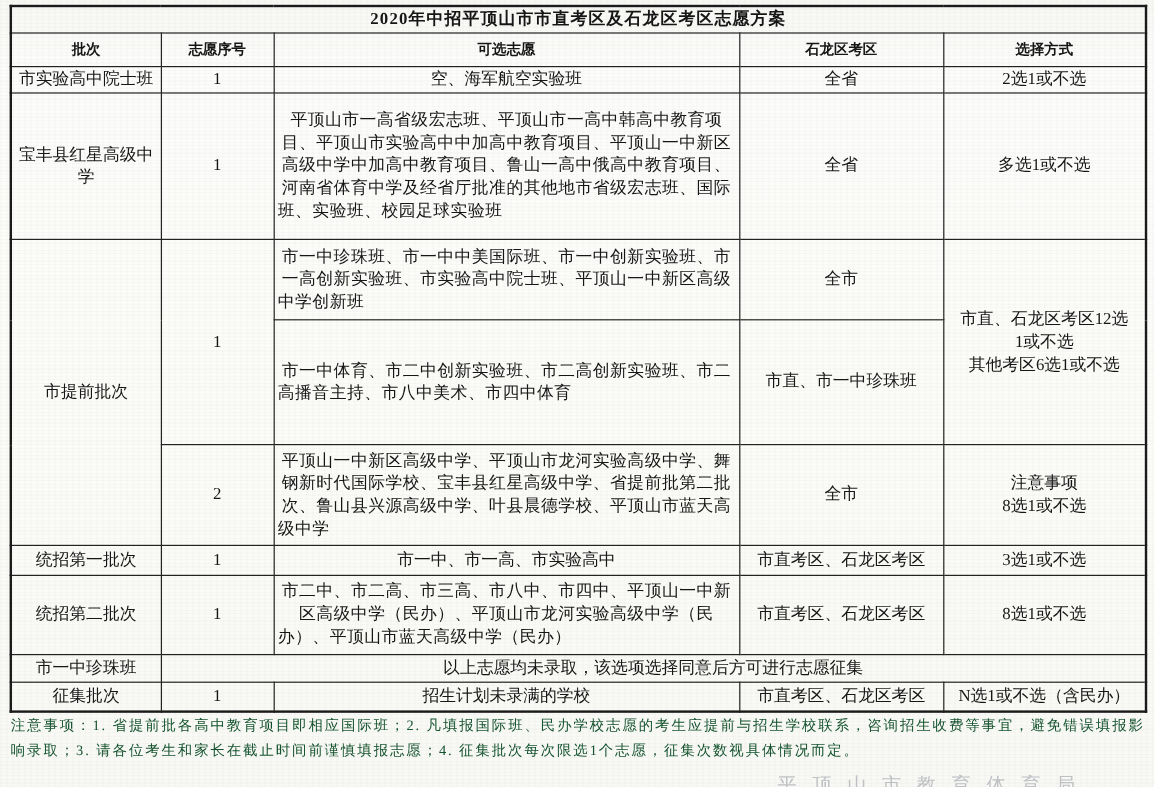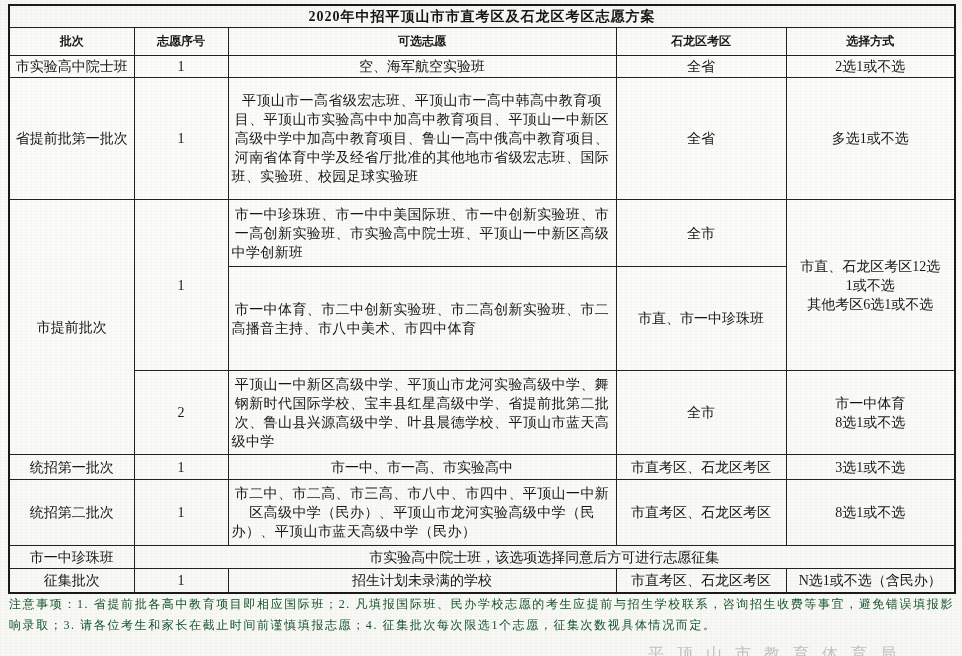--- a/index.html
+++ b/index.html
@@ -87,21 +87,21 @@
 
   <tr class="h-r1">
     <td>市实验高中院士班</td>
     <td>1</td>
     <td>空、海军航空实验班</td>
     <td>全省</td>
     <td>2选1或不选</td>
   </tr>
 
   <tr class="h-r2">
-    <td>省提前批第一批次</td>
+    <td>宝丰县红星高级中学</td>
     <td>1</td>
     <td class="longtext">平顶山市一高省级宏志班、平顶山市一高中韩高中教育项目、平顶山市实验高中中加高中教育项目、平顶山一中新区高级中学中加高中教育项目、鲁山一高中俄高中教育项目、河南省体育中学及经省厅批准的其他地市省级宏志班、国际班、实验班、校园足球实验班</td>
     <td>全省</td>
     <td>多选1或不选</td>
   </tr>
 
   <tr class="h-r3a">
     <td rowspan="3">市提前批次</td>
     <td rowspan="2">1</td>
     <td class="longtext">市一中珍珠班、市一中中美国际班、市一中创新实验班、市一高创新实验班、市实验高中院士班、平顶山一中新区高级中学创新班</td>
@@ -113,21 +113,21 @@
 
   <tr class="h-r3b">
     <td class="longtext">市一中体育、市二中创新实验班、市二高创新实验班、市二高播音主持、市八中美术、市四中体育</td>
     <td>市直、市一中珍珠班</td>
   </tr>
 
   <tr class="h-r3c">
     <td>2</td>
     <td class="longtext">平顶山一中新区高级中学、平顶山市龙河实验高级中学、舞钢新时代国际学校、宝丰县红星高级中学、省提前批第二批次、鲁山县兴源高级中学、叶县晨德学校、平顶山市蓝天高级中学</td>
     <td>全市</td>
-    <td class="pre">市一中体育
+    <td class="pre">注意事项
 8选1或不选</td>
   </tr>
 
   <tr class="h-r4">
     <td>统招第一批次</td>
     <td>1</td>
     <td>市一中、市一高、市实验高中</td>
     <td>市直考区、石龙区考区</td>
     <td>3选1或不选</td>
   </tr>
@@ -135,21 +135,21 @@
   <tr class="h-r5">
     <td>统招第二批次</td>
     <td>1</td>
     <td class="longtext">市二中、市二高、市三高、市八中、市四中、平顶山一中新区高级中学（民办）、平顶山市龙河实验高级中学（民办）、平顶山市蓝天高级中学（民办）</td>
     <td>市直考区、石龙区考区</td>
     <td>8选1或不选</td>
   </tr>
 
   <tr class="h-r6">
     <td>市一中珍珠班</td>
-    <td colspan="4">市实验高中院士班，该选项选择同意后方可进行志愿征集</td>
+    <td colspan="4">以上志愿均未录取，该选项选择同意后方可进行志愿征集</td>
   </tr>
 
   <tr class="h-r7">
     <td>征集批次</td>
     <td>1</td>
     <td>招生计划未录满的学校</td>
     <td>市直考区、石龙区考区</td>
     <td>N选1或不选（含民办）</td>
   </tr>
 </tbody>

